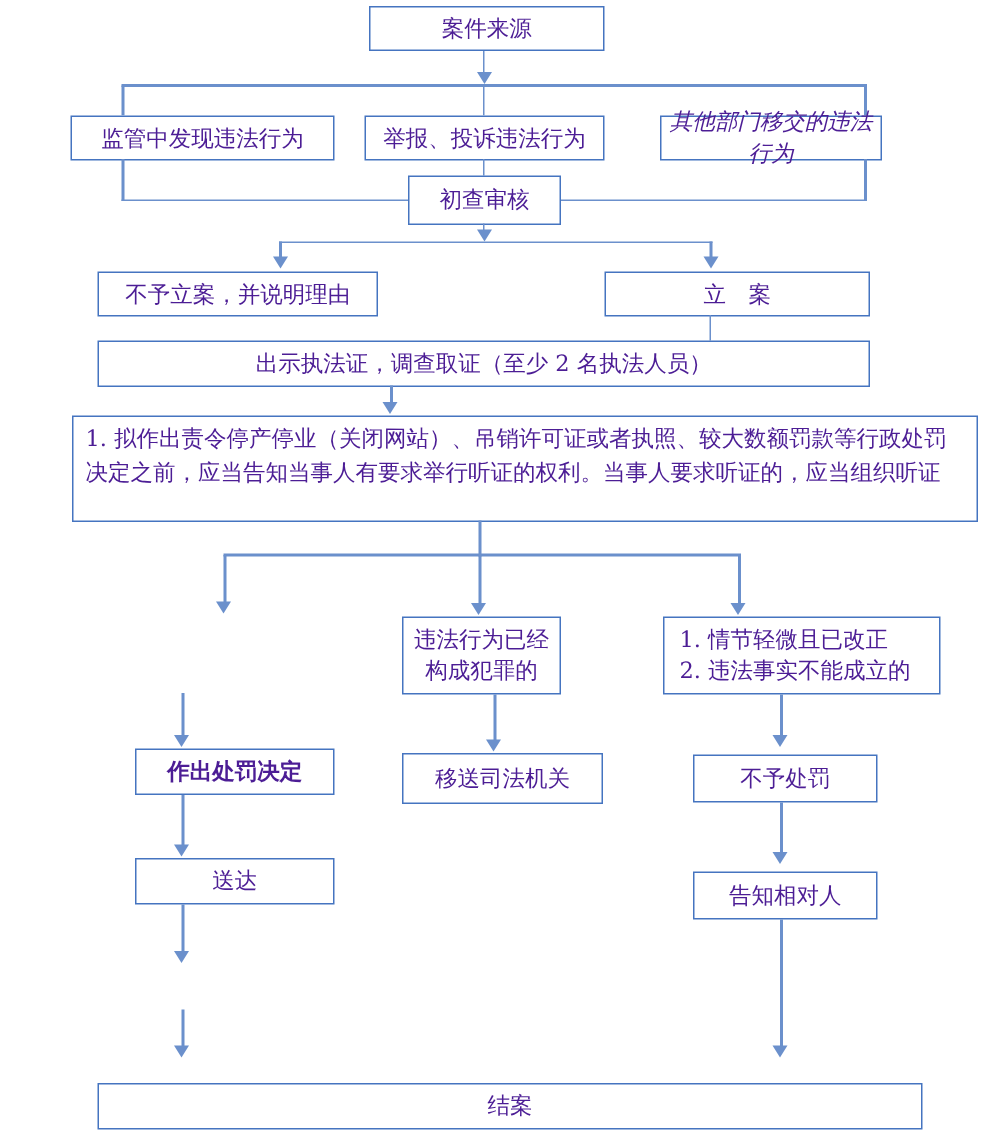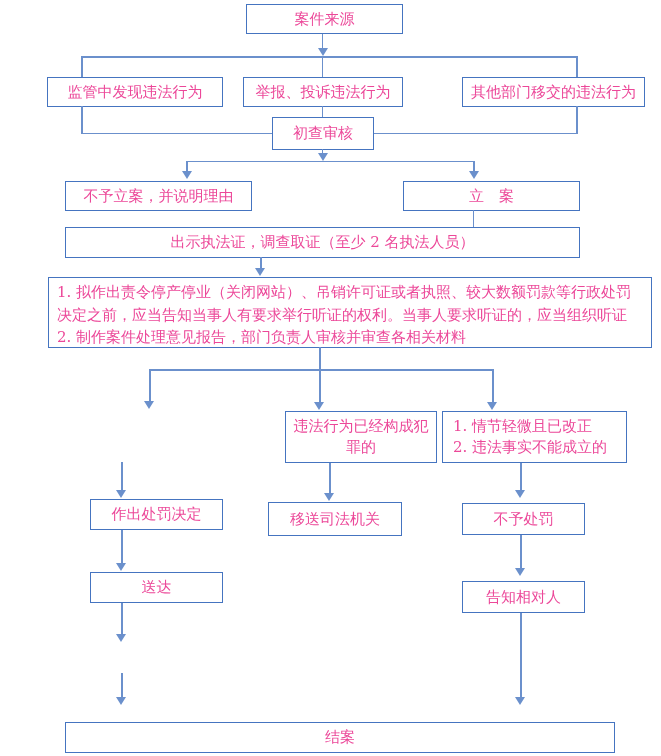--- a/index.html
+++ b/index.html
@@ -1,19 +1,19 @@
 <!DOCTYPE html>
 <html><head>
 <meta charset="utf-8">
 <style>
   html,body{margin:0;padding:0;background:#ffffff;}
   #stage{
     position:relative;width:661px;height:756px;background:#ffffff;overflow:hidden;
     font-family:"DejaVu Serif","Liberation Serif",serif;
-    color:#ec4899;
+    color:#4c1d95;
   }
   .box{
     position:absolute;box-sizing:border-box;background:#ffffff;
     border:1.6px solid #4574c0;
     display:flex;align-items:center;justify-content:center;
     text-align:center;font-size:15px;line-height:21px;
     padding:1px 4px;
   }
   .box--list{
     flex-direction:column;align-items:flex-start;justify-content:center;
@@ -39,21 +39,21 @@
 
   <div class="ln" style="left:321.8px;top:34px;width:1.4px;height:15px;"></div>
   <div class="ah" style="left:317.5px;top:48px;"></div>
   <div class="ln" style="left:81.3px;top:56.3px;width:496.4px;height:1.4px;"></div>
   <div class="ln" style="left:81.3px;top:57px;width:1.4px;height:20px;"></div>
   <div class="ln" style="left:321.8px;top:57px;width:1.4px;height:20px;"></div>
   <div class="ln" style="left:576.3px;top:57px;width:1.4px;height:20px;"></div>
 
   <div class="box" style="left:47px;top:77px;width:176px;height:30px;">监管中发现违法行为</div>
   <div class="box" style="left:243px;top:77px;width:160px;height:30px;">举报、投诉违法行为</div>
-  <div class="box" style="left:462px;top:77px;width:183px;height:30px;">其他部门移交的违法行为</div>
+  <div class="box" style="left:440px;top:77px;width:148px;height:30px;font-style:italic;">其他部门移交的违法行为</div>
 
   <div class="ln" style="left:81.3px;top:105.7px;width:1.4px;height:28px;"></div>
   <div class="ln" style="left:81.3px;top:132.7px;width:191px;height:1.4px;"></div>
   <div class="ln" style="left:321.8px;top:105.7px;width:1.4px;height:12px;"></div>
   <div class="ln" style="left:576.3px;top:105.7px;width:1.4px;height:28px;"></div>
   <div class="ln" style="left:374px;top:132.7px;width:203px;height:1.4px;"></div>
 
   <div class="box" style="left:272px;top:117px;width:102px;height:33px;">初查审核</div>
 
   <div class="ln" style="left:321.8px;top:149px;width:1.4px;height:6px;"></div>
@@ -69,46 +69,45 @@
 
   <div class="ln" style="left:472.6px;top:210px;width:1.4px;height:18px;"></div>
 
   <div class="box" style="left:65px;top:227px;width:515px;height:31px;">出示执法证，调查取证（至少 2 名执法人员）</div>
 
   <div class="ln" style="left:260.3px;top:257px;width:1.4px;height:13px;"></div>
   <div class="ah" style="left:255.3px;top:268px;"></div>
 
   <div class="box box--para" style="left:48px;top:277px;width:604px;height:71px;">
     <div>1. 拟作出责令停产停业（关闭网站）、吊销许可证或者执照、较大数额罚款等行政处罚决定之前，应当告知当事人有要求举行听证的权利。当事人要求听证的，应当组织听证</div>
-    <div>2. 制作案件处理意见报告，部门负责人审核并审查各相关材料</div>
   </div>
 
   <div class="ln" style="left:319.3px;top:347px;width:1.4px;height:24px;"></div>
   <div class="ln" style="left:149.3px;top:369.3px;width:344.4px;height:1.4px;"></div>
   <div class="ln" style="left:149.3px;top:370px;width:1.4px;height:32px;"></div>
   <div class="ah" style="left:144.3px;top:401px;"></div>
   <div class="ln" style="left:319.3px;top:370px;width:1.4px;height:33px;"></div>
   <div class="ah" style="left:314.3px;top:402px;"></div>
   <div class="ln" style="left:492.3px;top:370px;width:1.4px;height:33px;"></div>
   <div class="ah" style="left:487.3px;top:402px;"></div>
 
-  <div class="box" style="left:285px;top:411px;width:152px;height:52px;">违法行为已经构成犯罪的</div>
+  <div class="box" style="left:268px;top:411px;width:106px;height:52px;">违法行为已经构成犯罪的</div>
   <div class="box box--list" style="left:442px;top:411px;width:185px;height:52px;">
     <div>1. 情节轻微且已改正</div>
     <div>2. 违法事实不能成立的</div>
   </div>
 
   <div class="ln" style="left:121.3px;top:462px;width:1.4px;height:30px;"></div>
   <div class="ah" style="left:116.3px;top:490px;"></div>
   <div class="ln" style="left:329.3px;top:463px;width:1.4px;height:32px;"></div>
   <div class="ah" style="left:324.3px;top:493px;"></div>
   <div class="ln" style="left:520.3px;top:463px;width:1.4px;height:29px;"></div>
   <div class="ah" style="left:515.3px;top:490px;"></div>
 
-  <div class="box" style="left:90px;top:499px;width:133px;height:31px;">作出处罚决定</div>
+  <div class="box" style="left:90px;top:499px;width:133px;height:31px;font-weight:bold;">作出处罚决定</div>
   <div class="box" style="left:268px;top:502px;width:134px;height:34px;">移送司法机关</div>
   <div class="box" style="left:462px;top:503px;width:123px;height:32px;">不予处罚</div>
 
   <div class="ln" style="left:121.3px;top:530px;width:1.4px;height:36px;"></div>
   <div class="ah" style="left:116.3px;top:563px;"></div>
   <div class="ln" style="left:520.3px;top:535px;width:1.4px;height:35px;"></div>
   <div class="ah" style="left:515.3px;top:568px;"></div>
 
   <div class="box" style="left:90px;top:572px;width:133px;height:31px;">送达</div>
   <div class="box" style="left:462px;top:581px;width:123px;height:32px;">告知相对人</div>

